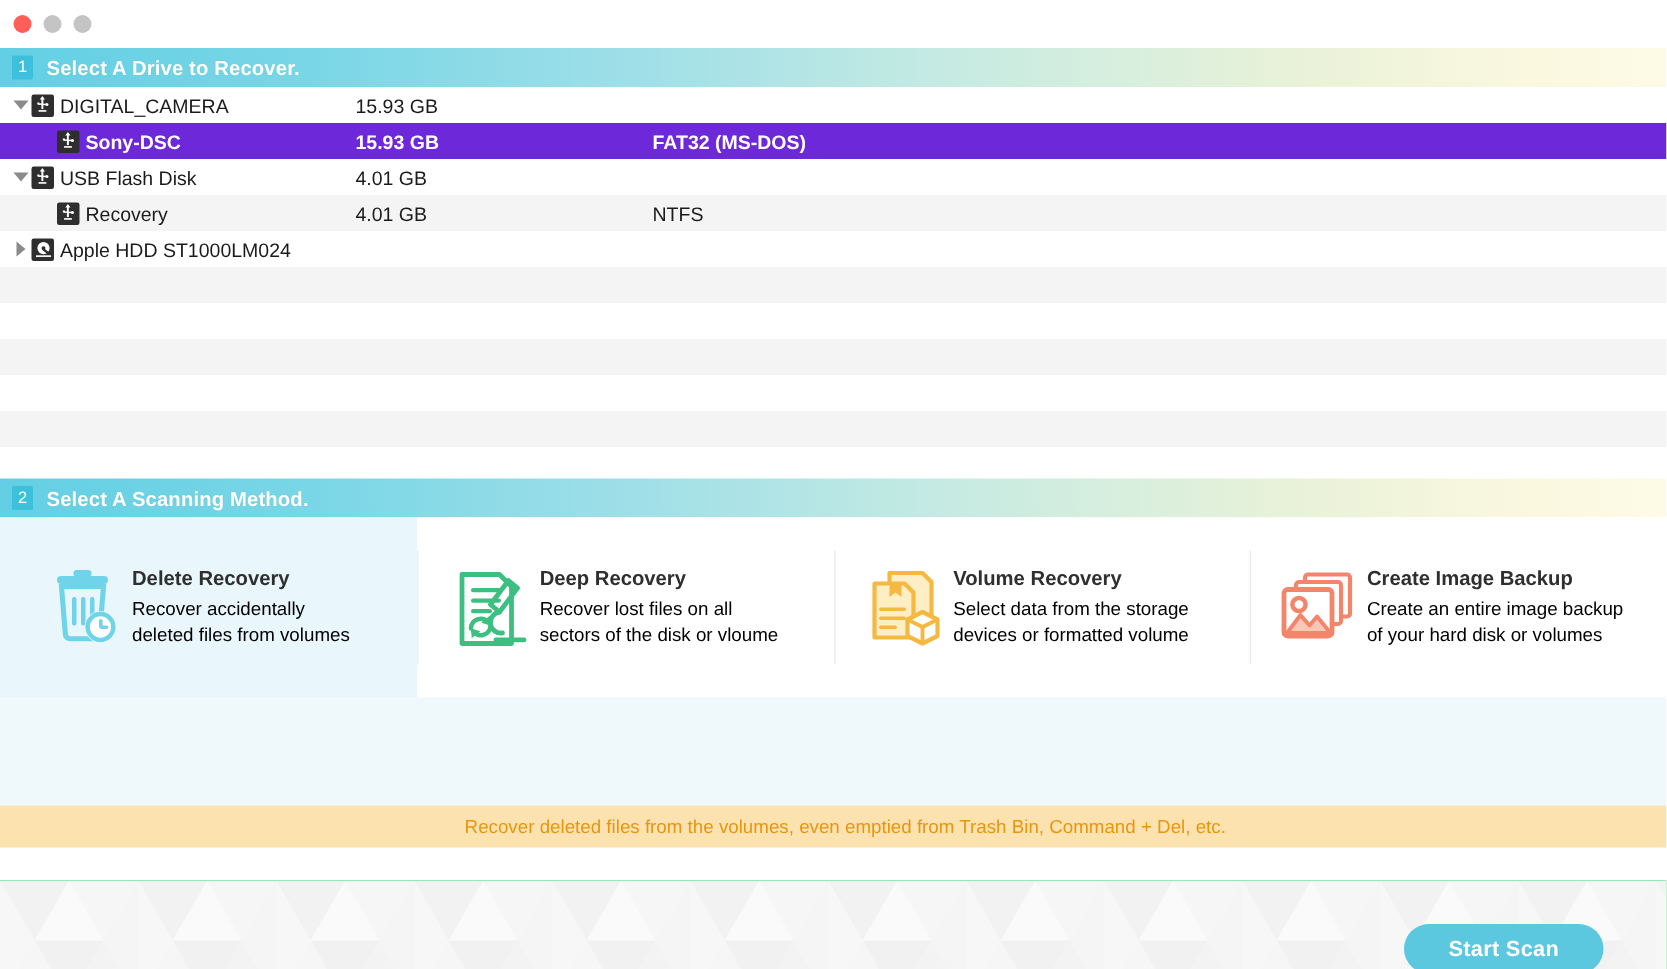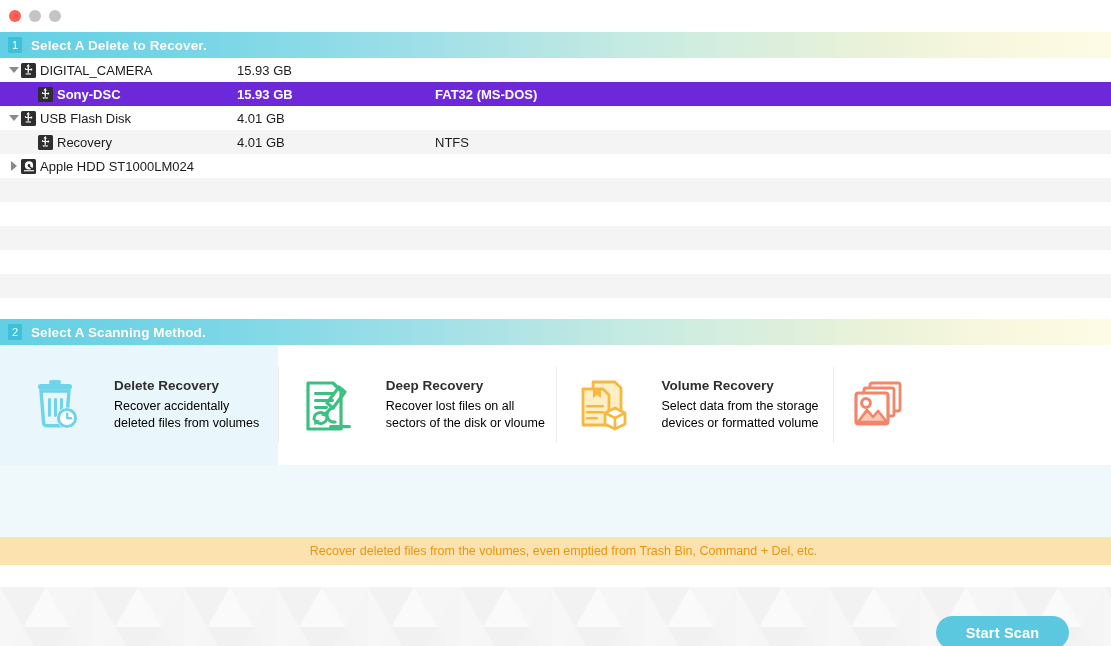--- a/index.html
+++ b/index.html
@@ -193,21 +193,21 @@
   .m-icon {
     flex: 0 0 auto;
     width: 62px;
     height: 62px;
     display: flex;
     align-items: center;
     justify-content: center;
   }
   .m-icon svg { display: block; }
   .m-text {
-    margin-left: 28px;
+    margin-left: 2px;
     display: flex;
     flex-direction: column;
     justify-content: center;
   }
   .m-title {
     font-size: 13.5px;
     color: #2f2f2f;
     font-weight: bold;
     margin-bottom: 5px;
     white-space: nowrap;
@@ -292,21 +292,21 @@
 <div id="app">
 
   <div class="titlebar">
     <span class="tl tl-close"></span>
     <span class="tl tl-min"></span>
     <span class="tl tl-zoom"></span>
   </div>
 
   <div class="section-header" id="header1">
     <span class="step-badge">1</span>
-    <span class="section-title">Select A Delete to Recover.</span>
+    <span class="section-title">Select A Drive to Recover.</span>
   </div>
 
   <div class="drive-list" id="drive-list">
       <div class="drive-row lvl0 plain">
         <span class="twisty open">
           <i></i>
         </span>
         <span class="dev-icon">
           <svg width="11" height="12" viewBox="0 0 11 12">
             <rect x="4.6" y="1.5" width="1.3" height="7.2" fill="#fff"></rect>
@@ -465,20 +465,25 @@
       <div class="method-card" id="card-image">
         <span class="m-icon">
           <svg width="56" height="56" viewBox="0 0 56 56">
             <rect x="20" y="6" width="30" height="28" rx="2" fill="#fff" stroke="#f2856a" stroke-width="2.8"></rect>
             <rect x="14" y="11" width="30" height="28" rx="2" fill="#fff" stroke="#f2856a" stroke-width="2.8"></rect>
             <rect x="6" y="16" width="32" height="31" rx="2.5" fill="#fff" stroke="#f2856a" stroke-width="3.2"></rect>
             <circle cx="16" cy="26" r="4.4" fill="none" stroke="#f2856a" stroke-width="3"></circle>
             <path d="M8 45 l9 -12 6 7 5 -6 9 11 Z" fill="#f9c7b6" stroke="#f2856a" stroke-width="2.6" stroke-linejoin="round"></path>
           </svg>
         </span>
+        <div class="m-text">
+          <div class="m-title">Create Image Backup</div>
+          <div class="m-desc">Create an entire image backup</div>
+          <div class="m-desc">of your hard disk or volumes</div>
+        </div>
       </div>
     </div>
 
   <div class="filler"></div>
 
   <div class="hint-banner">
     <span class="hint-text">Recover deleted files from the volumes, even emptied from Trash Bin, Command + Del, etc.</span>
   </div>
 
   <div class="action-bar">

